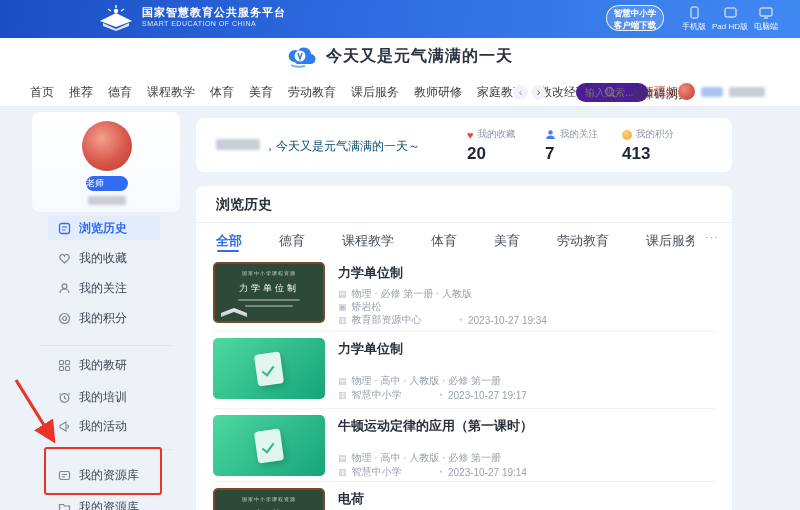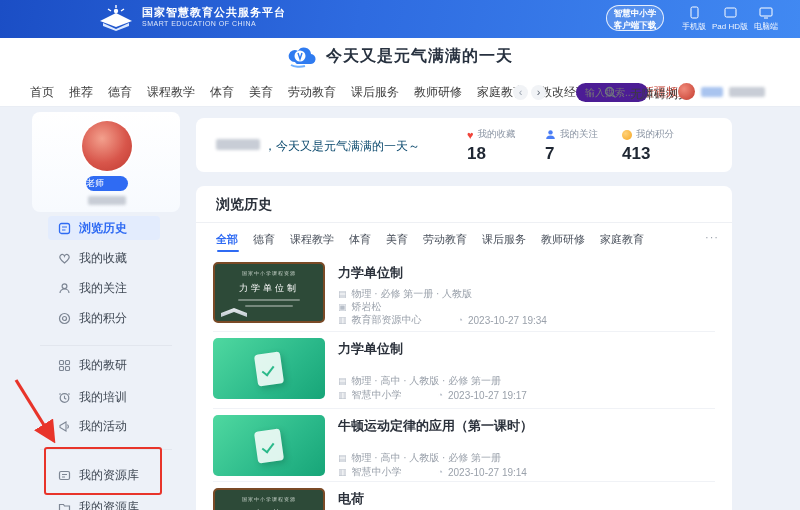--- a/index.html
+++ b/index.html
@@ -59,21 +59,21 @@
   .stat{top:128px;width:70px;}
   .stat .lab{display:flex;align-items:center;gap:4px;font-size:9.5px;color:#8a94a3;}
   .stat .val{font-size:17px;font-weight:bold;color:#1f2733;margin-top:3px;}
   .heart-ic{color:#f0443a;font-size:11px;line-height:10px;}
   .coin-ic{display:inline-block;width:10px;height:10px;border-radius:50%;background:radial-gradient(circle at 35% 35%,#ffd27a,#f5a623);}
 
   
   .hist-card{left:196px;top:186px;width:536px;height:340px;background:#fff;border-radius:8px;}
   .hist-title{left:216px;top:196px;font-size:14px;font-weight:bold;color:#2b313b;}
   .hist-div{left:196px;top:222px;width:536px;height:1px;background:#eef0f4;}
-  .tabs{left:216px;top:232px;width:478px;display:flex;gap:15px;font-size:11px;color:#4a515c;overflow:hidden;white-space:nowrap;}
+  .tabs{left:216px;top:232px;width:478px;display:flex;gap:37px;font-size:13px;color:#4a515c;overflow:hidden;white-space:nowrap;}
   .tabs span{cursor:pointer;flex:0 0 auto;}
   .tabs .active{color:#2f6bf3;font-weight:bold;}
   .tab-underline{left:217px;top:250px;width:22px;height:2px;background:#2f6bf3;border-radius:1px;}
   .tabs-more{left:705px;top:231px;font-size:11px;color:#9aa1ab;letter-spacing:1px;cursor:pointer;}
 
   .hrow{left:196px;width:536px;height:77px;cursor:pointer;}
   .hrow .rowline{position:absolute;left:17px;top:0;width:502px;height:1px;background:#f0f2f6;}
   .thumb{position:absolute;left:17px;top:7px;width:112px;height:61px;border-radius:5px;overflow:hidden;}
   .thumb.chalk{background:#2d4a38;border:2px solid #7a4a26;box-sizing:border-box;}
   .cb-head{margin-top:6px;text-align:center;font-size:5px;color:#cdd8cf;letter-spacing:1px;}
@@ -261,21 +261,21 @@
 
   <div class="abs greet-card"></div>
   <div class="abs blur-block greet-name"></div>
   <div class="abs greet-msg">，今天又是元气满满的一天～</div>
 
   <div class="abs stat" style="left:467px;">
     <div class="lab">
         <span class="heart-ic">♥</span>
         <span>我的收藏</span>
       </div>
-    <div class="val">18</div>
+    <div class="val">20</div>
   </div>
   <div class="abs stat" style="left:545px;">
     <div class="lab">
       <svg width="11" height="11" viewBox="0 0 11 11">
           <circle cx="5.5" cy="3.4" r="2.2" fill="#4a7df5"></circle>
           <path d="M1.2 10 a4.3 3.6 0 0 1 8.6 0 z" fill="#4a7df5"></path>
         </svg>
       <span>我的关注</span>
     </div>
     <div class="val">7</div>

